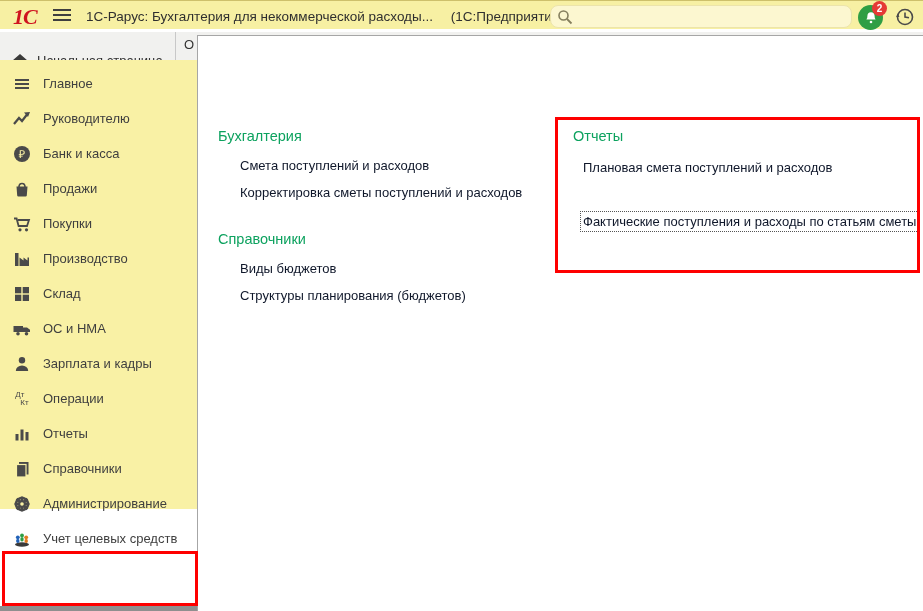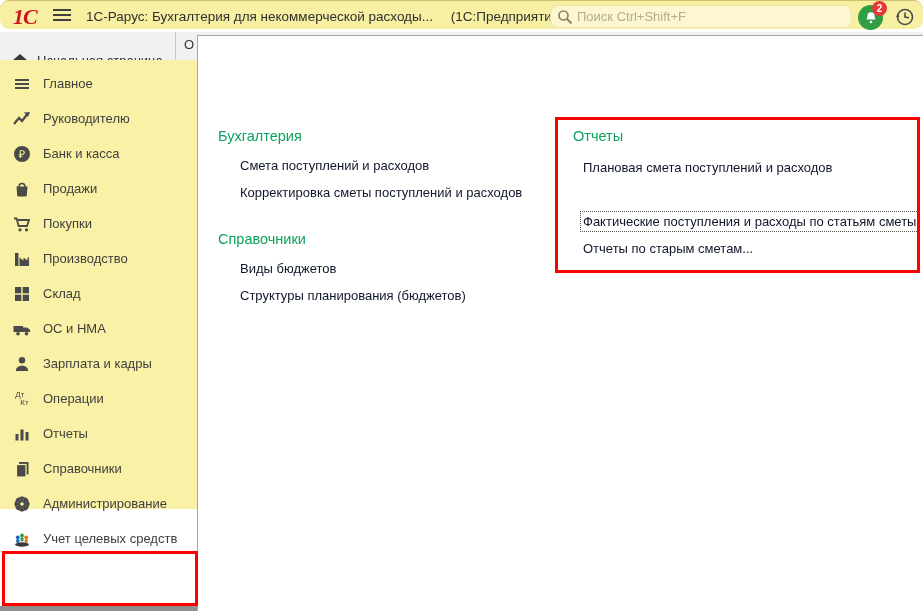--- a/index.html
+++ b/index.html
@@ -2,21 +2,21 @@
 <html lang="ru"><head>
 <meta charset="utf-8">
 <style>
   * { margin:0; padding:0; box-sizing:border-box; }
   html,body { width:923px; height:611px; }
   body { font-family:"Liberation Sans", sans-serif; color:#3f3f3f; overflow:hidden; }
   .window { position:relative; width:923px; height:611px; background:#ffffff; overflow:hidden; }
 
   
   .topbar { position:absolute; left:0; top:0; width:923px; height:29px;
-            background:#f7f0a3; border-top:1px solid #cdc06b;border-radius:9px; }
+            background:#f7f0a3; border-top:1px solid #cdc06b; }
   .logo { position:absolute; left:13px; top:3px; font-size:22px; font-weight:bold;
           font-style:italic; color:#cf1420; letter-spacing:-1px;
           font-family:"Liberation Serif", serif; }
   .burger { position:absolute; left:53px; top:8px; width:20px; height:16px; cursor:pointer; }
   .burger span { display:block; height:2px; background:#3f3f3f; margin-bottom:3px; width:18px; }
   .win-title { position:absolute; left:86px; top:8px; font-size:13.5px; color:#2f2f2f; white-space:nowrap; }
   .win-title .suffix { margin-left:14px; }
   .searchbox { position:absolute; left:550px; top:4px; width:302px; height:23px;
                background:#fcf7d0; border:1px solid #ece4ab; border-radius:8px; }
   .searchbox svg { position:absolute; left:6px; top:3px; }
@@ -76,21 +76,20 @@
       </div>
     <div class="win-title">
       <span>1С-Рарус: Бухгалтерия для некоммерческой расходы...</span>
       <span class="suffix">(1С:Предприятие)</span>
     </div>
     <div class="searchbox">
       <svg width="16" height="16" viewBox="0 0 16 16">
           <circle cx="6.5" cy="6.5" r="4.5" fill="none" stroke="#857f5e" stroke-width="1.6"></circle>
           <line x1="10" y1="10" x2="14.5" y2="14.5" stroke="#857f5e" stroke-width="1.8"></line>
         </svg>
-      <input type="text" placeholder="Поиск Ctrl+Shift+F" style="">
     </div>
     <div class="bell-wrap">
       <div class="bell-circle">
         <svg width="14" height="14" viewBox="0 0 14 14">
             <path d="M7,1.2 a3.6,3.8 0 0 1 3.6,3.8 c0,2.6 1.2,3.6 1.2,3.6 H2.2 c0,0 1.2,-1 1.2,-3.6 A3.6,3.8 0 0 1 7,1.2 z" fill="#ffffff"></path>
             <circle cx="7" cy="11" r="1.3" fill="#ffffff"></circle>
           </svg>
       </div>
       <div class="badge">2</div>
     </div>
@@ -287,18 +286,17 @@
   <div class="cmd-link" style="left:240px; top:158px;">Смета поступлений и расходов</div>
   <div class="cmd-link" style="left:240px; top:185px;">Корректировка сметы поступлений и расходов</div>
 
   <div class="section-title" style="left:218px; top:231px;">Справочники</div>
   <div class="cmd-link" style="left:240px; top:261px;">Виды бюджетов</div>
   <div class="cmd-link" style="left:240px; top:288px;">Структуры планирования (бюджетов)</div>
 
   <div class="section-title" style="left:573px; top:128px;">Отчеты</div>
   <div class="cmd-link" style="left:583px; top:160px;">Плановая смета поступлений и расходов</div>
   <div class="cmd-link focus-dotted" style="left:580px; top:211px;">Фактические поступления и расходы по статьям сметы</div>
-  <div class="cmd-link" style="left:583px; top:241px;">Отчеты по старым сметам...</div>
 
   <div class="annotation annot-reports"></div>
   <div class="annotation annot-sidebar"></div>
 
 </div>
 
 </body></html>

